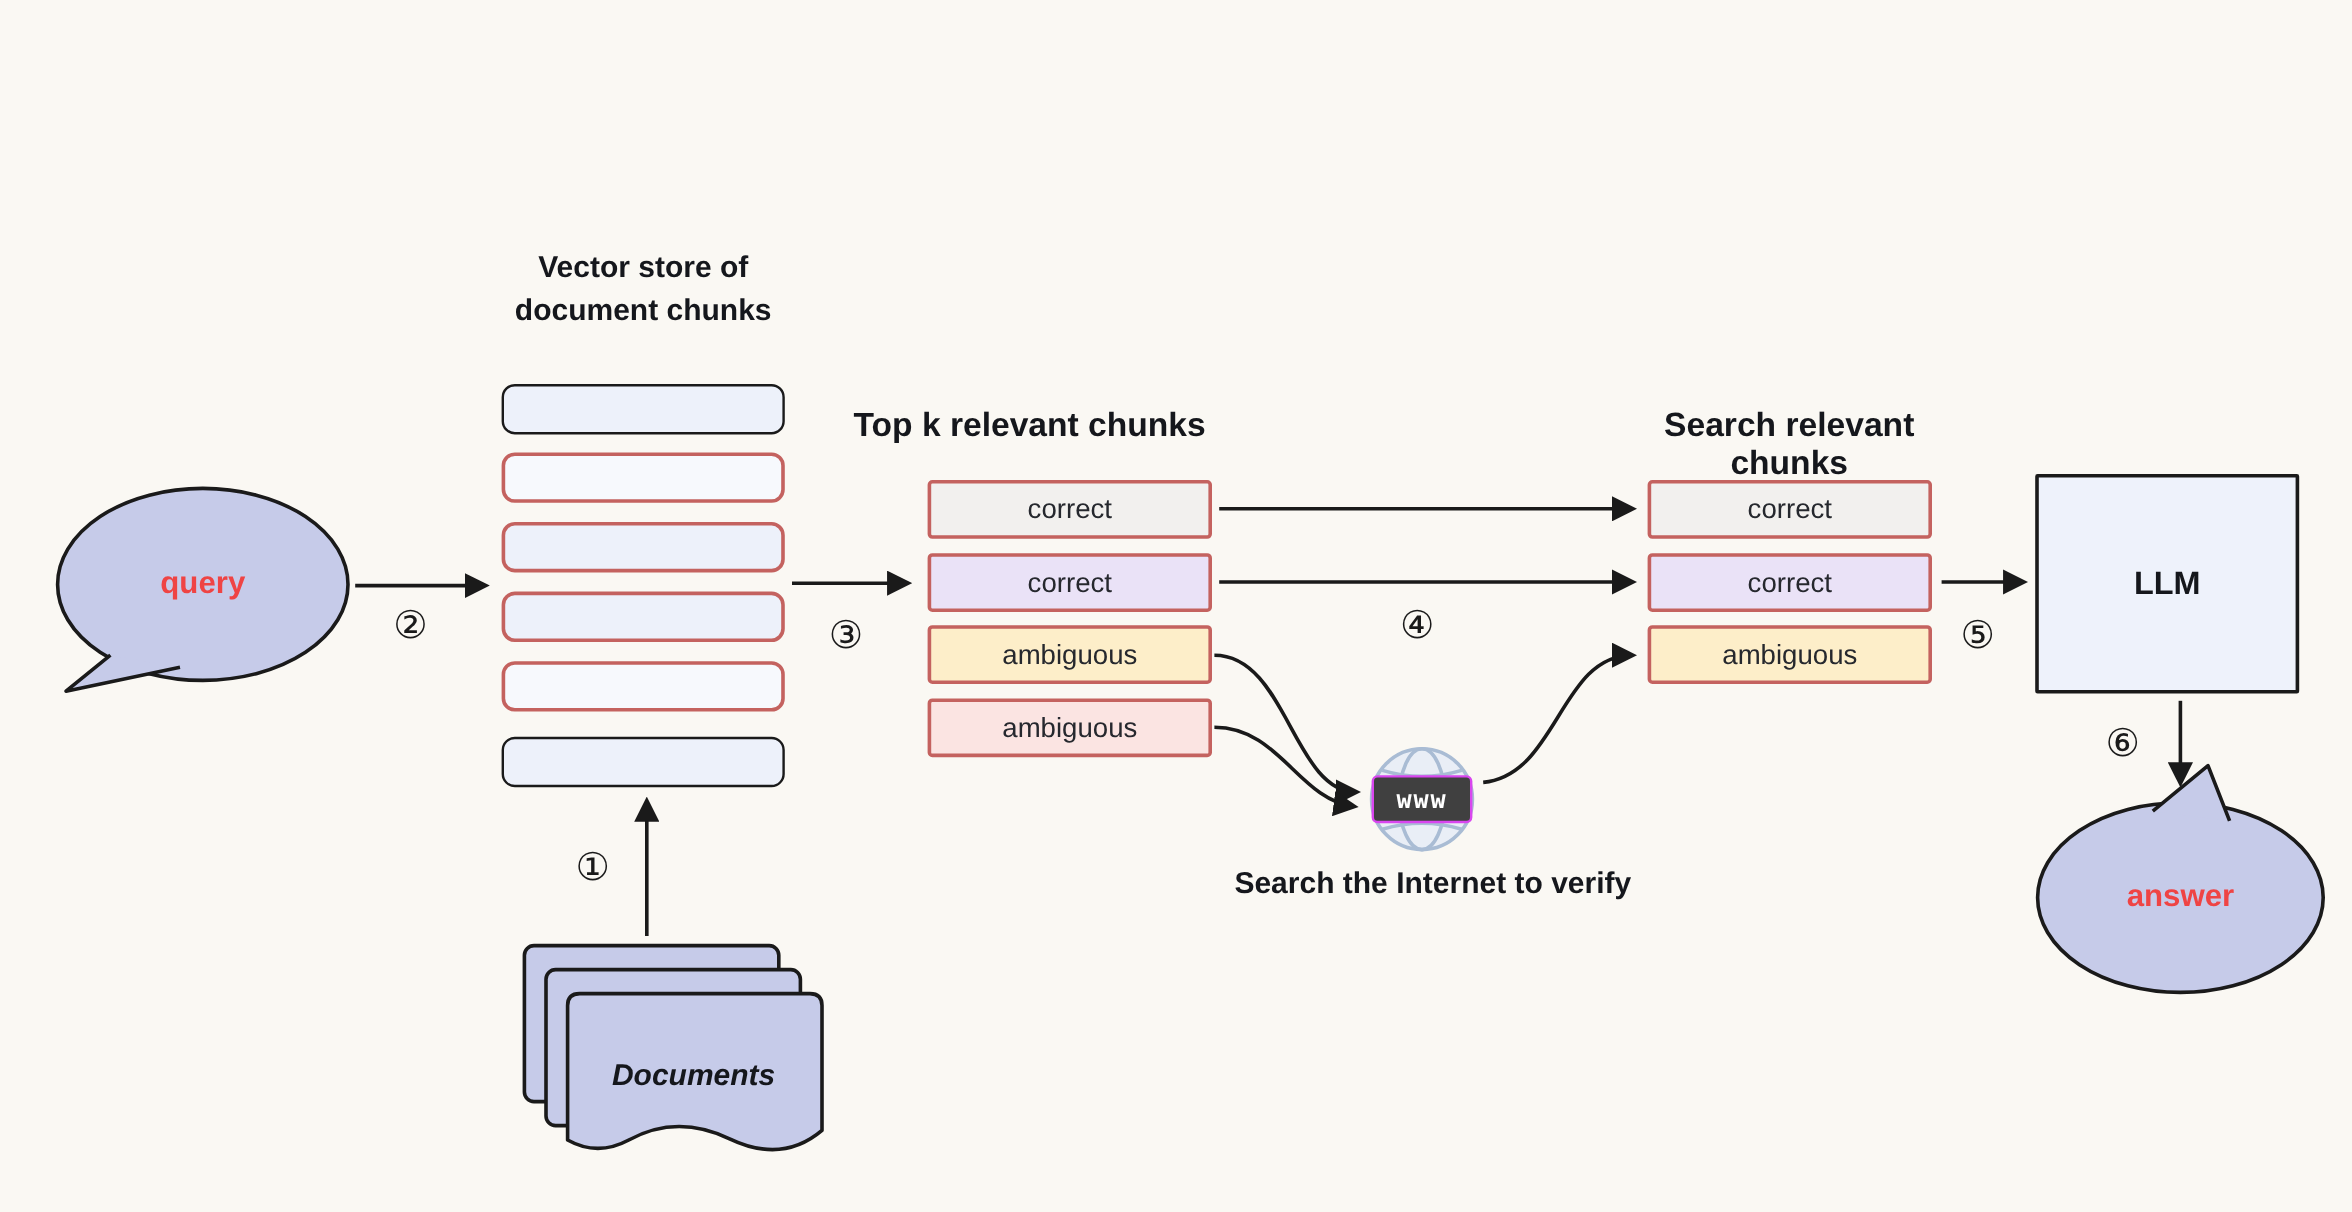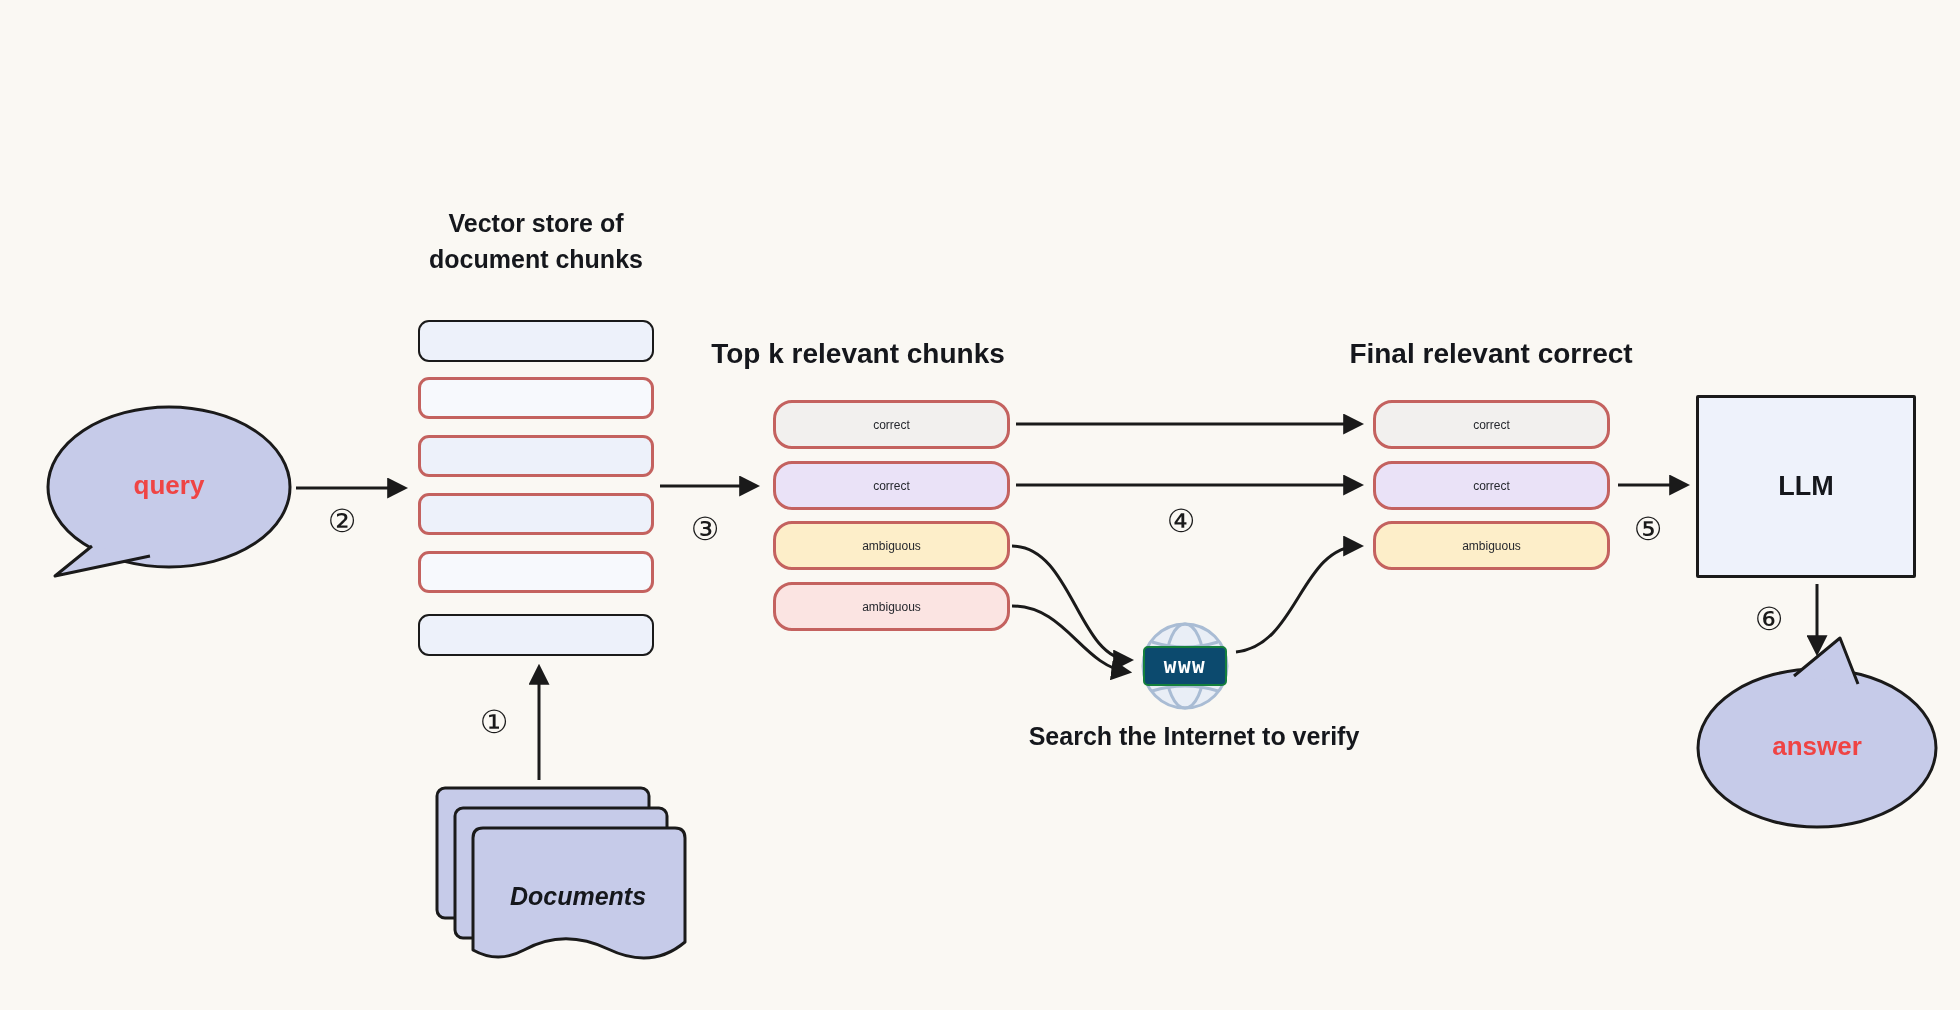--- a/index.html
+++ b/index.html
@@ -20,41 +20,41 @@
   .vs-heading{font-weight:700;font-size:25px;color:#15171c;text-align:center;line-height:36px;}
 
   .stack-row{
     box-sizing:border-box;width:236px;height:42px;border-radius:11px;
     border:2.5px solid #1a1a1a;background:#edf1fa;
   }
   .bd-red{border-color:#c4625f;border-width:3px;}
   .f-lite{background:#f7f9fd;}
 
   .chunk{
-    box-sizing:border-box;width:237px;height:49px;border-radius:19px;
+    box-sizing:border-box;width:237px;height:49px;border-radius:4px;
     border:3.5px solid #c4625f;display:flex;align-items:center;justify-content:center;
-    font-size:12px;font-weight:500;color:#26282e;
+    font-size:23px;font-weight:500;color:#26282e;
   }
   .f-gray{background:#f2f0ee;}
   .f-purple{background:#eae2f7;}
   .f-yellow{background:#fdeec9;}
   .f-pink{background:#fbe4e2;}
 
   .llm-box{
     box-sizing:border-box;width:220px;height:183px;
     border:3px solid #1a1a1a;background:#eef2fb;border-radius:2px;
     display:flex;align-items:center;justify-content:center;
     font-size:27px;font-weight:700;color:#15171c;
   }
   .bubble-label{font-size:26px;font-weight:700;color:#ef4444;text-align:center;width:200px;}
   .step{font-size:32px;color:#1a1a1a;width:44px;text-align:center;line-height:40px;}
   .caption{font-weight:700;font-size:25px;color:#15171c;text-align:center;}
   .www-badge{
     box-sizing:border-box;width:84px;height:40px;border-radius:5px;
-    background:#0c4a6e;border:2px solid #15803d;
+    background:#404040;border:2px solid #d946ef;
     display:flex;align-items:center;justify-content:center;
     color:#ffffff;font-weight:700;font-size:21px;letter-spacing:1.5px;
     font-family:"DejaVu Sans Mono","Liberation Mono",monospace;
   }
   .doc-label{font-weight:700;font-size:25px;color:#15171c;text-align:center;width:200px;}
 </style>
 </head>
 <body>
 
 <div class="canvas">
@@ -116,21 +116,21 @@
   <div class="abs stack-row bd-red" style="left:418px;top:493px;"></div>
   <div class="abs stack-row bd-red f-lite" style="left:418px;top:551px;"></div>
   <div class="abs stack-row" style="left:418px;top:614px;"></div>
 
   <div class="abs heading" style="left:708px;top:338px;width:300px;">Top k relevant chunks</div>
   <div class="abs chunk f-gray" style="left:773px;top:400px;">correct</div>
   <div class="abs chunk f-purple" style="left:773px;top:461px;">correct</div>
   <div class="abs chunk f-yellow" style="left:773px;top:521px;">ambiguous</div>
   <div class="abs chunk f-pink" style="left:773px;top:582px;">ambiguous</div>
 
-  <div class="abs heading" style="left:1341px;top:338px;width:300px;">Final relevant correct</div>
+  <div class="abs heading" style="left:1341px;top:338px;width:300px;">Search relevant chunks</div>
   <div class="abs chunk f-gray" style="left:1373px;top:400px;">correct</div>
   <div class="abs chunk f-purple" style="left:1373px;top:461px;">correct</div>
   <div class="abs chunk f-yellow" style="left:1373px;top:521px;">ambiguous</div>
 
   <div class="abs llm-box" style="left:1696px;top:395px;">
     <span>LLM</span>
   </div>
 
   <div class="abs bubble-label" style="left:69px;top:470px;">query</div>
   <div class="abs bubble-label" style="left:1717px;top:731px;">answer</div>

